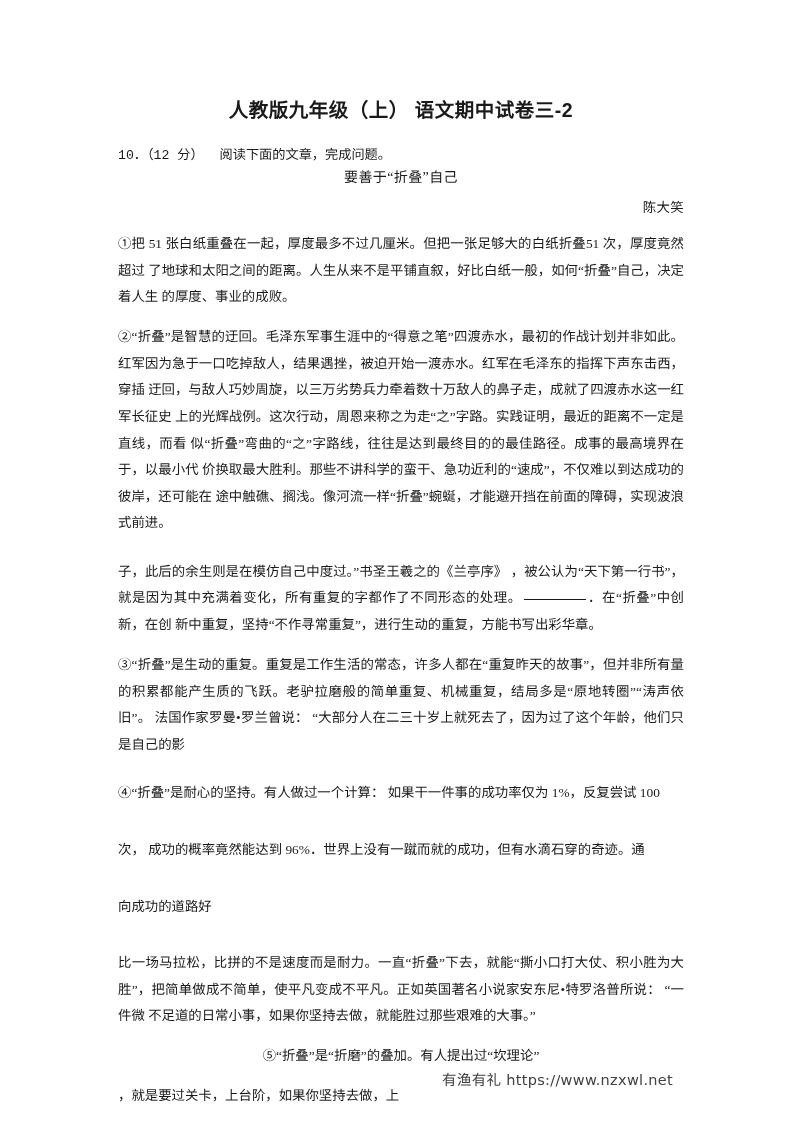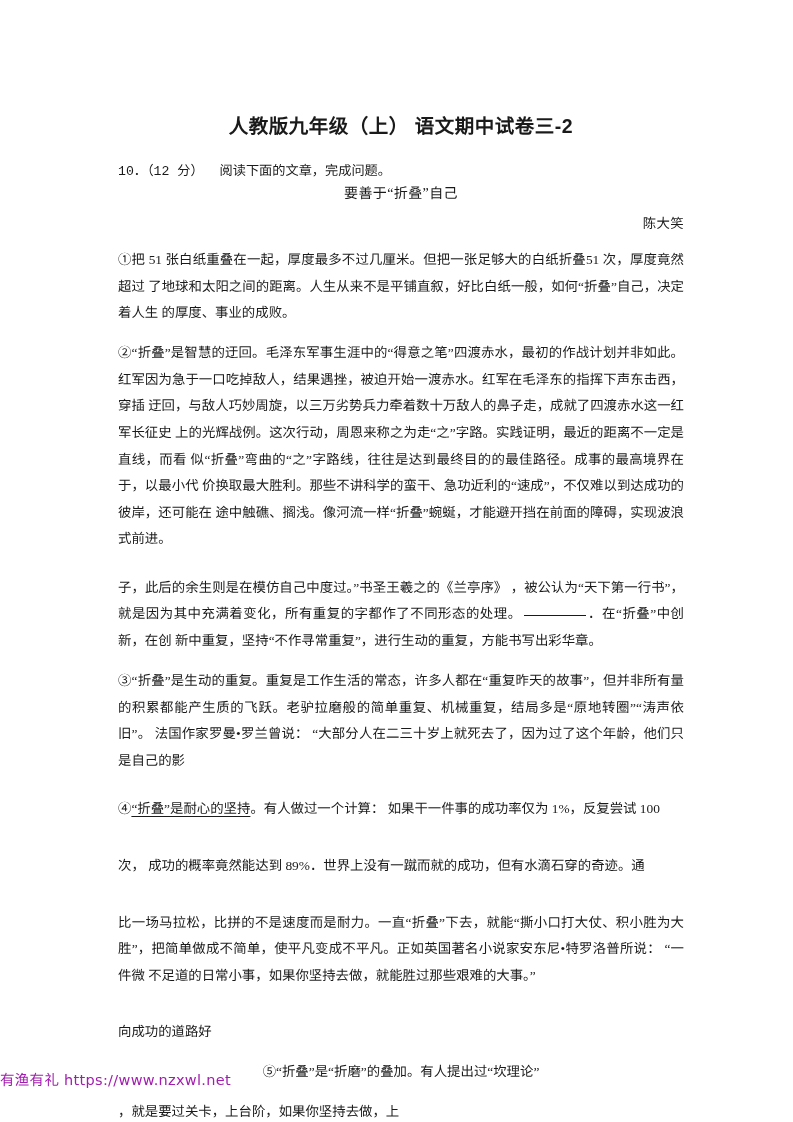--- a/index.html
+++ b/index.html
@@ -30,21 +30,21 @@
     top: 0;
     width: 566px;
   }
 
   
   .doc-title {
     text-align: center;
     font-size: 19.5px;
     font-weight: bold;
     letter-spacing: 0.5px;
-    margin: 16px;
+    margin: 0;
     padding-top: 99px;
     line-height: 1.2;
     font-family: "Liberation Sans", "DejaVu Sans", sans-serif;
   }
 
   
   .question-stem {
     font-size: 13.2px;
     margin-top: 24px;
     line-height: 1.55;
@@ -74,40 +74,39 @@
     margin-top: 13px;
     text-align: justify;
     text-justify: inter-ideograph;
     white-space: pre-wrap;
     word-break: break-all;
   }
   .para.loose { margin-top: 22px; }
   .para.extra-loose { margin-top: 30px; }
 
   .u-line {
-    text-decoration: underline;
     text-underline-offset: 2.5px;
   }
   .blank-line {
     display: inline-block;
     width: 62px;
     border-bottom: 1.3px solid #1a1a1a;
     vertical-align: 2px;
     margin: 0 2px;
   }
 
   
   .footer {
     position: absolute;
     left: 0;
     top: 1068px;
     width: 673px;
-    text-align: left;
+    text-align: right;
     font-size: 14.5px;
-    color: #a21caf;
+    color: #404040;
     font-family: "DejaVu Sans", "Liberation Sans", sans-serif;
     letter-spacing: 0.3px;
   }
 </style>
 </head>
 <body>
 
 <div class="page">
   <div class="content">
 
@@ -122,25 +121,25 @@
     <p class="para">①把 51 张白纸重叠在一起，厚度最多不过几厘米。但把一张足够大的白纸折叠51 次，厚度竟然超过 了地球和太阳之间的距离。人生从来不是平铺直叙，好比白纸一般，如何“折叠”自己，决定着人生 的厚度、事业的成败。</p>
 
     <p class="para">②“折叠”是智慧的迂回。毛泽东军事生涯中的“得意之笔”四渡赤水，最初的作战计划并非如此。 红军因为急于一口吃掉敌人，结果遇挫，被迫开始一渡赤水。红军在毛泽东的指挥下声东击西，穿插 迂回，与敌人巧妙周旋，以三万劣势兵力牵着数十万敌人的鼻子走，成就了四渡赤水这一红军长征史 上的光辉战例。这次行动，周恩来称之为走“之”字路。实践证明，最近的距离不一定是直线，而看 似“折叠”弯曲的“之”字路线，往往是达到最终目的的最佳路径。成事的最高境界在于，以最小代 价换取最大胜利。那些不讲科学的蛮干、急功近利的“速成”，不仅难以到达成功的彼岸，还可能在 途中触礁、搁浅。像河流一样“折叠”蜿蜒，才能避开挡在前面的障碍，实现波浪式前进。</p>
 
     <p class="para loose"><span>子，此后的余生则是在模仿自己中度过。”书圣王羲之的《兰亭序》 ，被公认为“天下第一行书”， 就是因为其中充满着变化，所有重复的字都作了不同形态的处理。</span><span class="blank-line"></span><span>．在“折叠”中创新，在创 新中重复，坚持“不作寻常重复”，进行生动的重复，方能书写出彩华章。</span></p>
 
     <p class="para">③“折叠”是生动的重复。重复是工作生活的常态，许多人都在“重复昨天的故事”，但并非所有量 的积累都能产生质的飞跃。老驴拉磨般的简单重复、机械重复，结局多是“原地转圈”“涛声依旧”。 法国作家罗曼•罗兰曾说： “大部分人在二三十岁上就死去了，因为过了这个年龄，他们只是自己的影</p>
 
     <p class="para loose"><span>④</span><span class="u-line">“折叠”是耐心的坚持</span><span>。有人做过一个计算： 如果干一件事的成功率仅为 1%，反复尝试 100</span></p>
 
-    <p class="para extra-loose">次， 成功的概率竟然能达到 89%．世界上没有一蹴而就的成功，但有水滴石穿的奇迹。通</p>
+    <p class="para extra-loose">次， 成功的概率竟然能达到 96%．世界上没有一蹴而就的成功，但有水滴石穿的奇迹。通</p>
+
+    <p class="para extra-loose">向成功的道路好</p>
 
     <p class="para extra-loose">比一场马拉松，比拼的不是速度而是耐力。一直“折叠”下去，就能“撕小口打大仗、积小胜为大 胜”，把简单做成不简单，使平凡变成不平凡。正如英国著名小说家安东尼•特罗洛普所说： “一件微 不足道的日常小事，如果你坚持去做，就能胜过那些艰难的大事。”</p>
-
-    <p class="para extra-loose">向成功的道路好</p>
 
     <p class="para" style="margin-top:0; text-align:center;">⑤“折叠”是“折磨”的叠加。有人提出过“坎理论”</p>
 
     <p class="para" style="margin-top:0;">，就是要过关卡，上台阶，如果你坚持去做，上</p>
 
   </div>
 
   <div class="footer">有渔有礼 https://www.nzxwl.net</div>
 </div>
 

